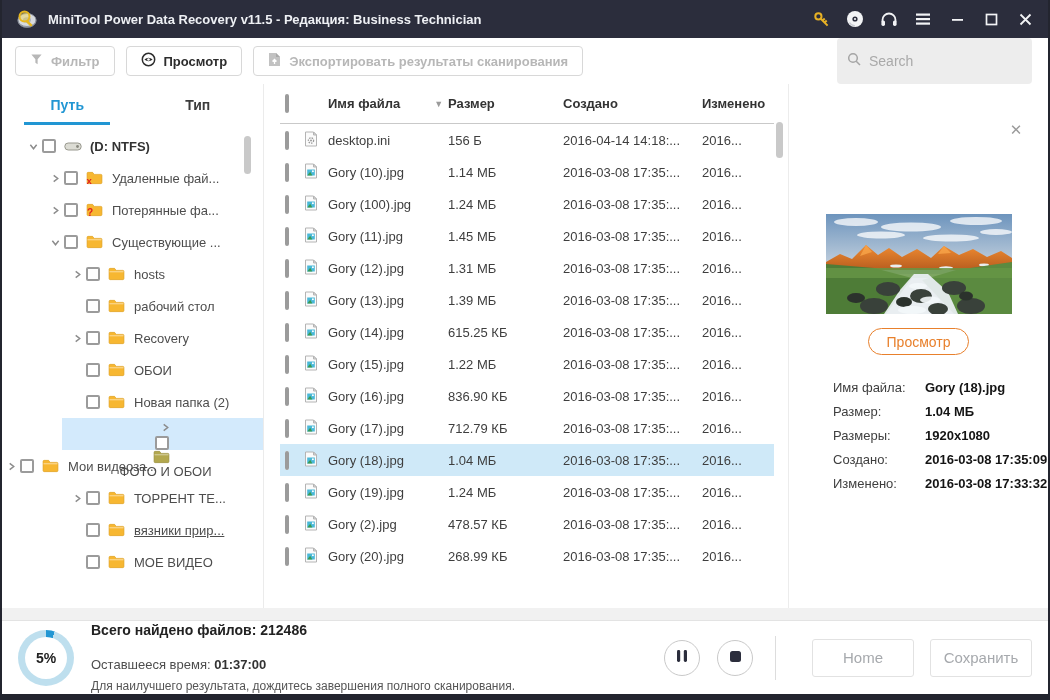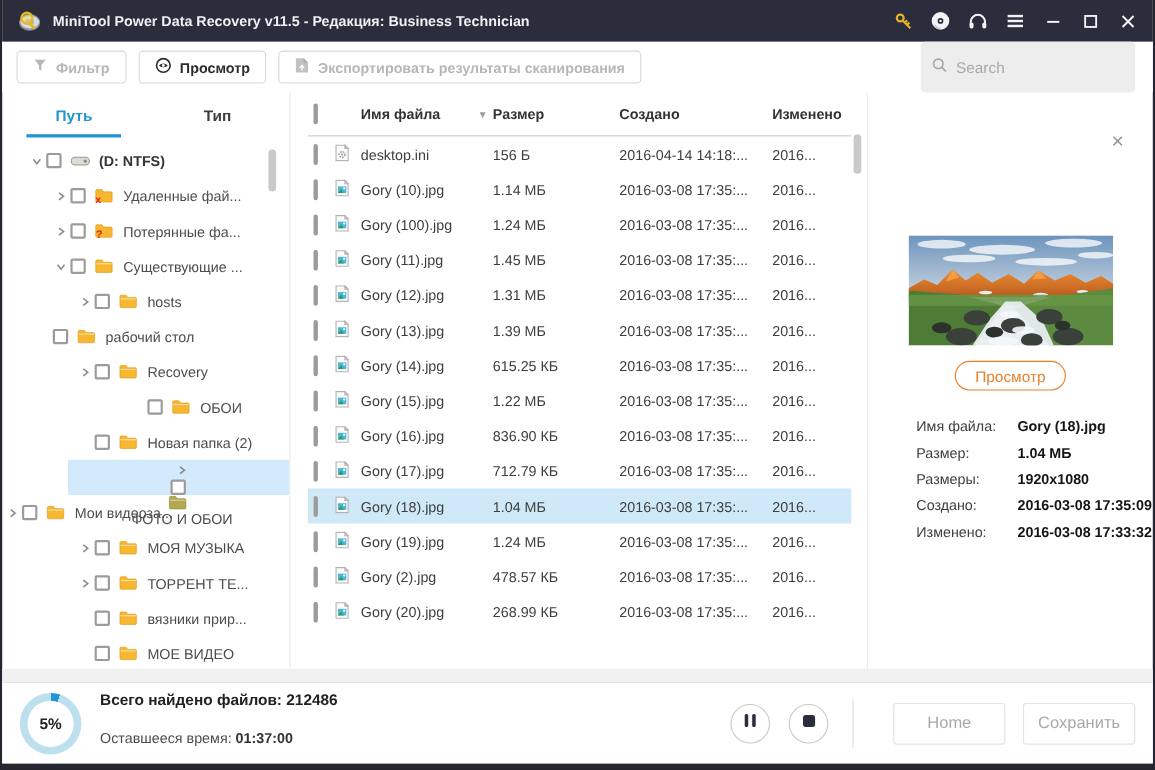--- a/index.html
+++ b/index.html
@@ -247,66 +247,66 @@
             </span>
             <span class="cb"></span>
             <span class="ticon">
               <svg width="17" height="14" viewBox="0 0 16 13">
                 <path d="M1 2.2 a1 1 0 0 1 1-1 h4.2 l1.5 1.9 h6.3 a1 1 0 0 1 1 1 v6.7 a1 1 0 0 1 -1 1 H2 a1 1 0 0 1 -1-1 Z" fill="#f7b731" stroke="#dd9d1d" stroke-width="0.6"></path>
                 <path d="M1.4 4.4 h13.2" stroke="#ffffff" stroke-width="0.9" opacity="0.55"></path>
               </svg>
             </span>
             <span>hosts</span>
           </div>
-          <div class="trow" style="padding-left: 28px;">
-            <span class="chev"></span>
-            <span class="cb"></span>
-            <span class="ticon">
-              <svg width="17" height="14" viewBox="0 0 16 13">
-                <path d="M1 2.2 a1 1 0 0 1 1-1 h4.2 l1.5 1.9 h6.3 a1 1 0 0 1 1 1 v6.7 a1 1 0 0 1 -1 1 H2 a1 1 0 0 1 -1-1 Z" fill="#f7b731" stroke="#dd9d1d" stroke-width="0.6"></path>
-                <path d="M1.4 4.4 h13.2" stroke="#ffffff" stroke-width="0.9" opacity="0.55"></path>
-              </svg>
-            </span>
-            <span>рабочий стол</span>
-          </div>
-          <div class="trow" style="padding-left: 66px;">
-            <span class="chev">
-              <svg width="9" height="9" viewBox="0 0 10 10">
-                <polyline points="3,1.5 7.5,5 3,8.5" fill="none" stroke="#8b8b8b" stroke-width="1.6"></polyline>
-              </svg>
-            </span>
-            <span class="cb"></span>
-            <span class="ticon">
-              <svg width="17" height="14" viewBox="0 0 16 13">
-                <path d="M1 2.2 a1 1 0 0 1 1-1 h4.2 l1.5 1.9 h6.3 a1 1 0 0 1 1 1 v6.7 a1 1 0 0 1 -1 1 H2 a1 1 0 0 1 -1-1 Z" fill="#f7b731" stroke="#dd9d1d" stroke-width="0.6"></path>
-                <path d="M1.4 4.4 h13.2" stroke="#ffffff" stroke-width="0.9" opacity="0.55"></path>
-              </svg>
-            </span>
-            <span>Recovery</span>
-          </div>
-          <div class="trow" style="padding-left: 66px; margin-left: 48px;">
-            <span class="chev"></span>
-            <span class="cb"></span>
-            <span class="ticon">
-              <svg width="17" height="14" viewBox="0 0 16 13">
-                <path d="M1 2.2 a1 1 0 0 1 1-1 h4.2 l1.5 1.9 h6.3 a1 1 0 0 1 1 1 v6.7 a1 1 0 0 1 -1 1 H2 a1 1 0 0 1 -1-1 Z" fill="#f7b731" stroke="#dd9d1d" stroke-width="0.6"></path>
-                <path d="M1.4 4.4 h13.2" stroke="#ffffff" stroke-width="0.9" opacity="0.55"></path>
-              </svg>
-            </span>
-            <span>ОБОИ</span>
-          </div>
           <div class="trow" style="padding-left: 66px;">
             <span class="chev"></span>
             <span class="cb"></span>
             <span class="ticon">
               <svg width="17" height="14" viewBox="0 0 16 13">
                 <path d="M1 2.2 a1 1 0 0 1 1-1 h4.2 l1.5 1.9 h6.3 a1 1 0 0 1 1 1 v6.7 a1 1 0 0 1 -1 1 H2 a1 1 0 0 1 -1-1 Z" fill="#f7b731" stroke="#dd9d1d" stroke-width="0.6"></path>
                 <path d="M1.4 4.4 h13.2" stroke="#ffffff" stroke-width="0.9" opacity="0.55"></path>
               </svg>
             </span>
+            <span>рабочий стол</span>
+          </div>
+          <div class="trow" style="padding-left: 66px;">
+            <span class="chev">
+              <svg width="9" height="9" viewBox="0 0 10 10">
+                <polyline points="3,1.5 7.5,5 3,8.5" fill="none" stroke="#8b8b8b" stroke-width="1.6"></polyline>
+              </svg>
+            </span>
+            <span class="cb"></span>
+            <span class="ticon">
+              <svg width="17" height="14" viewBox="0 0 16 13">
+                <path d="M1 2.2 a1 1 0 0 1 1-1 h4.2 l1.5 1.9 h6.3 a1 1 0 0 1 1 1 v6.7 a1 1 0 0 1 -1 1 H2 a1 1 0 0 1 -1-1 Z" fill="#f7b731" stroke="#dd9d1d" stroke-width="0.6"></path>
+                <path d="M1.4 4.4 h13.2" stroke="#ffffff" stroke-width="0.9" opacity="0.55"></path>
+              </svg>
+            </span>
+            <span>Recovery</span>
+          </div>
+          <div class="trow" style="padding-left: 66px;">
+            <span class="chev"></span>
+            <span class="cb"></span>
+            <span class="ticon">
+              <svg width="17" height="14" viewBox="0 0 16 13">
+                <path d="M1 2.2 a1 1 0 0 1 1-1 h4.2 l1.5 1.9 h6.3 a1 1 0 0 1 1 1 v6.7 a1 1 0 0 1 -1 1 H2 a1 1 0 0 1 -1-1 Z" fill="#f7b731" stroke="#dd9d1d" stroke-width="0.6"></path>
+                <path d="M1.4 4.4 h13.2" stroke="#ffffff" stroke-width="0.9" opacity="0.55"></path>
+              </svg>
+            </span>
+            <span>ОБОИ</span>
+          </div>
+          <div class="trow" style="padding-left: 66px;">
+            <span class="chev"></span>
+            <span class="cb"></span>
+            <span class="ticon">
+              <svg width="17" height="14" viewBox="0 0 16 13">
+                <path d="M1 2.2 a1 1 0 0 1 1-1 h4.2 l1.5 1.9 h6.3 a1 1 0 0 1 1 1 v6.7 a1 1 0 0 1 -1 1 H2 a1 1 0 0 1 -1-1 Z" fill="#f7b731" stroke="#dd9d1d" stroke-width="0.6"></path>
+                <path d="M1.4 4.4 h13.2" stroke="#ffffff" stroke-width="0.9" opacity="0.55"></path>
+              </svg>
+            </span>
             <span>Новая папка (2)</span>
           </div>
           <div class="trow" style="padding-left: 66px; background: linear-gradient(to right, transparent 60px, rgb(211, 234, 252) 60px); flex-direction: column;">
             <span class="chev">
               <svg width="9" height="9" viewBox="0 0 10 10">
                 <polyline points="3,1.5 7.5,5 3,8.5" fill="none" stroke="#8b8b8b" stroke-width="1.6"></polyline>
               </svg>
             </span>
             <span class="cb"></span>
             <span class="ticon">
@@ -338,38 +338,23 @@
                 <polyline points="3,1.5 7.5,5 3,8.5" fill="none" stroke="#8b8b8b" stroke-width="1.6"></polyline>
               </svg>
             </span>
             <span class="cb"></span>
             <span class="ticon">
               <svg width="17" height="14" viewBox="0 0 16 13">
                 <path d="M1 2.2 a1 1 0 0 1 1-1 h4.2 l1.5 1.9 h6.3 a1 1 0 0 1 1 1 v6.7 a1 1 0 0 1 -1 1 H2 a1 1 0 0 1 -1-1 Z" fill="#f7b731" stroke="#dd9d1d" stroke-width="0.6"></path>
                 <path d="M1.4 4.4 h13.2" stroke="#ffffff" stroke-width="0.9" opacity="0.55"></path>
               </svg>
             </span>
-            <span>МОЯ МУЗЫКА</span>
-          </div>
-          <div class="trow" style="padding-left: 66px;">
-            <span class="chev">
-              <svg width="9" height="9" viewBox="0 0 10 10">
-                <polyline points="3,1.5 7.5,5 3,8.5" fill="none" stroke="#8b8b8b" stroke-width="1.6"></polyline>
-              </svg>
-            </span>
-            <span class="cb"></span>
-            <span class="ticon">
-              <svg width="17" height="14" viewBox="0 0 16 13">
-                <path d="M1 2.2 a1 1 0 0 1 1-1 h4.2 l1.5 1.9 h6.3 a1 1 0 0 1 1 1 v6.7 a1 1 0 0 1 -1 1 H2 a1 1 0 0 1 -1-1 Z" fill="#f7b731" stroke="#dd9d1d" stroke-width="0.6"></path>
-                <path d="M1.4 4.4 h13.2" stroke="#ffffff" stroke-width="0.9" opacity="0.55"></path>
-              </svg>
-            </span>
             <span>ТОРРЕНТ ТЕ...</span>
           </div>
-          <div class="trow" style="padding-left: 66px;">
+          <div class="trow" style="padding-left: 66px; text-decoration: underline;">
             <span class="chev"></span>
             <span class="cb"></span>
             <span class="ticon">
               <svg width="17" height="14" viewBox="0 0 16 13">
                 <path d="M1 2.2 a1 1 0 0 1 1-1 h4.2 l1.5 1.9 h6.3 a1 1 0 0 1 1 1 v6.7 a1 1 0 0 1 -1 1 H2 a1 1 0 0 1 -1-1 Z" fill="#f7b731" stroke="#dd9d1d" stroke-width="0.6"></path>
                 <path d="M1.4 4.4 h13.2" stroke="#ffffff" stroke-width="0.9" opacity="0.55"></path>
               </svg>
             </span>
             <span>вязники прир...</span>
           </div>
@@ -737,20 +722,21 @@
 
   <div class="hscroll"></div>
 
   <div class="statusbar">
     <div class="ring" id="progress-ring" style="background: conic-gradient(rgb(33, 150, 211) 0deg, rgb(33, 150, 211) 5%, rgb(190, 223, 238) 5%, rgb(190, 223, 238) 100%);">
       <div class="ring-inner">5%</div>
     </div>
     <div class="stext">
       <div class="sline1"><span>Всего найдено файлов:</span> <span>212486</span></div>
       <div class="sline2"><span>Оставшееся время:</span> <b>01:37:00</b></div>
+      <div class="sline3">Для наилучшего результата, дождитесь завершения полного сканирования.</div>
     </div>
     <div class="controls">
       <div class="circle-btn">
         <span><svg width="12" height="14" viewBox="0 0 12 14">
               <rect x="1" y="1" width="3.2" height="12" rx="1.4" fill="#2b2d3c"></rect>
               <rect x="7.8" y="1" width="3.2" height="12" rx="1.4" fill="#2b2d3c"></rect>
             </svg></span>
       </div>
       <div class="circle-btn">
         <span><svg width="13" height="13" viewBox="0 0 13 13">

